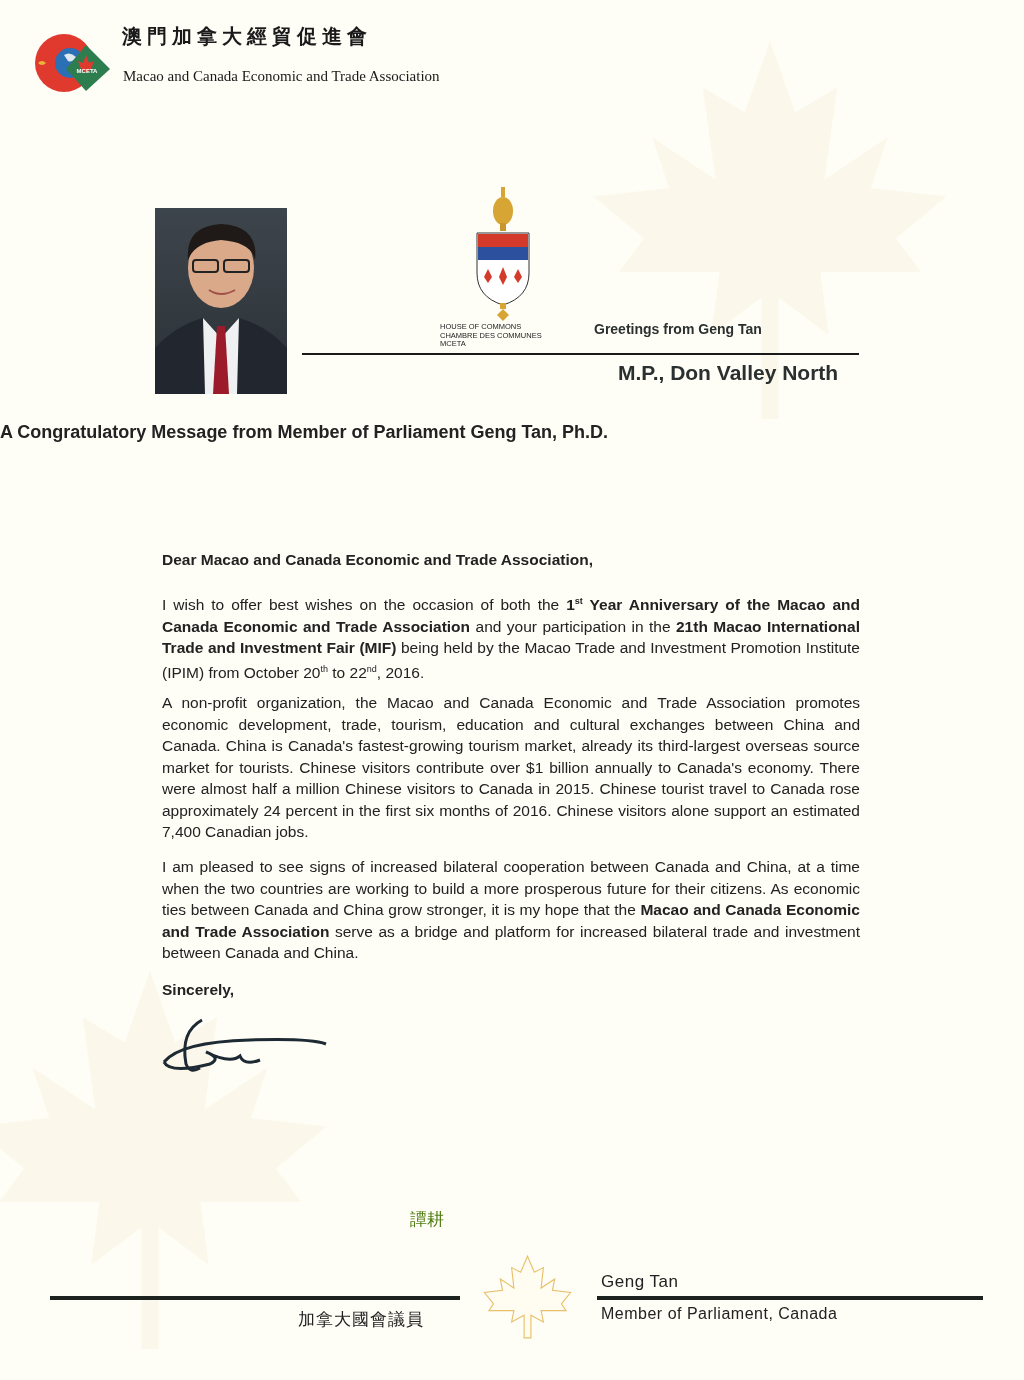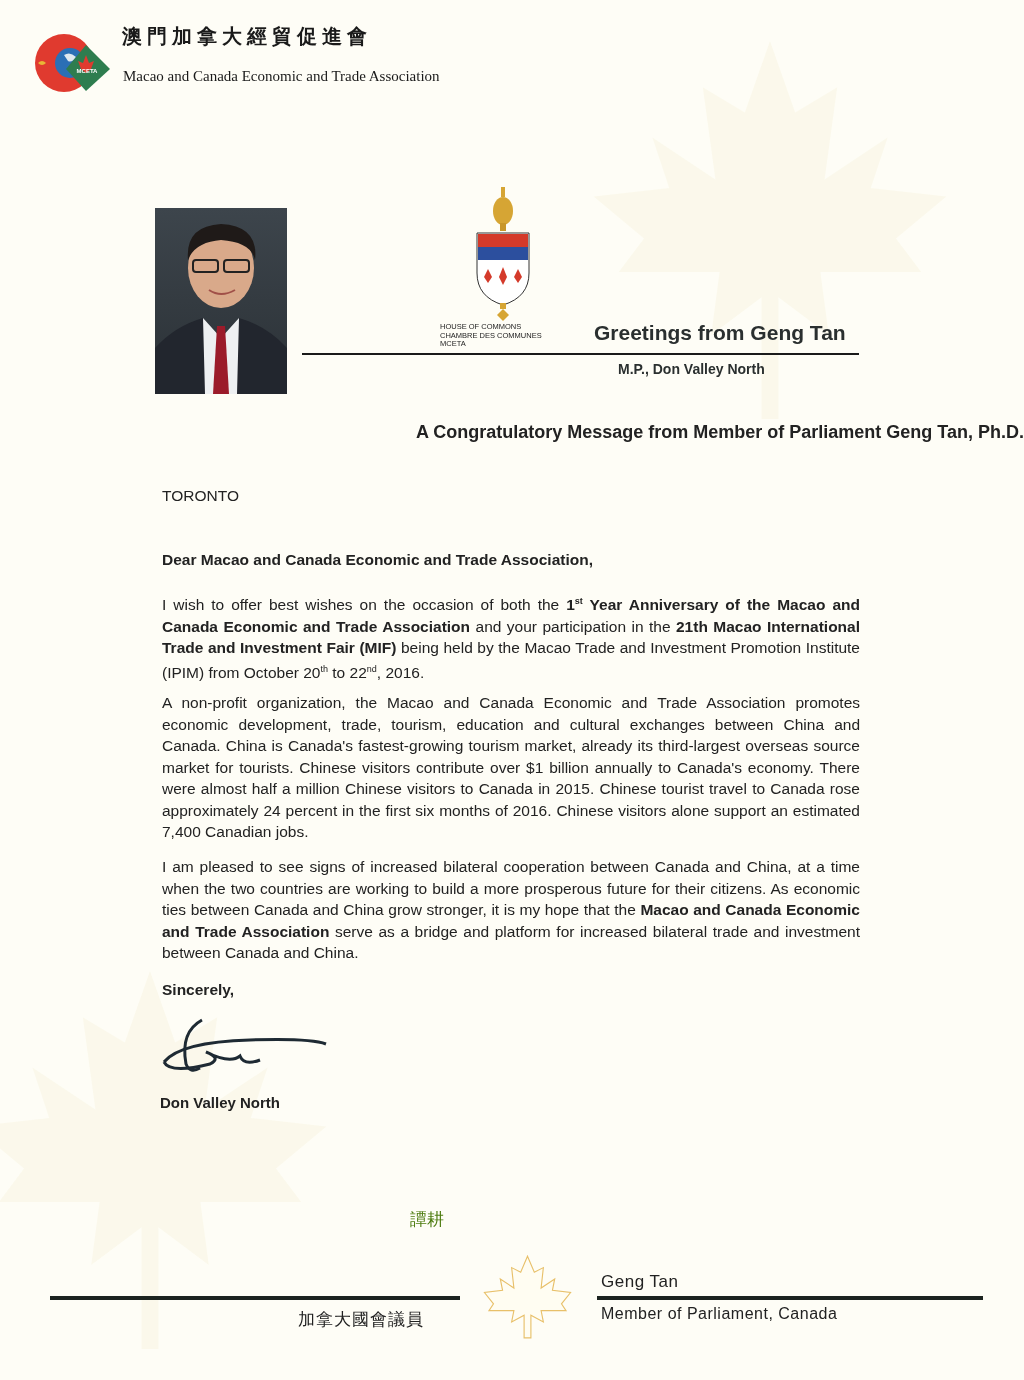--- a/index.html
+++ b/index.html
@@ -7,24 +7,24 @@
   .abs { position:absolute; }
   .bgleaf { position:absolute; opacity:0.35; }
   
   .logo { left:34px; top:33px; width:78px; height:60px; }
   .org-cn { left:122px; top:23px; font-family:Liberation Sans, sans-serif; font-size:20px; letter-spacing:5px; color:#1a1a1a; font-weight:bold; }
   .org-en { left:123px; top:68px; font-family:"Liberation Serif", serif; font-size:15px; color:#1a1a1a; }
   
   .photo { left:155px; top:208px; width:132px; height:186px; background:linear-gradient(#3d454c,#2b3136); overflow:hidden; }
   .crest { left:474px; top:187px; width:58px; height:134px; }
   .hoc { left:440px; top:323px; width:126px; text-align:left; font-size:7.5px; line-height:8.5px; color:#222; }
-  .greet { left:594px; top:321px; font-size:21px; font-weight:bold; color:#2a2f2f; }
+  .greet { left:594px; top:321px; font-size:14px; font-weight:bold; color:#2a2f2f; }
   .rule1 { left:302px; top:353px; width:557px; height:2px; background:#1a1a1a; }
-  .mp { left:618px; top:361px; font-size:14px; font-weight:bold; color:#2a2f2f; }
-  .title { left:0; width:1024px; top:422px; text-align:right; font-size:18px; font-weight:bold; color:#222; }
+  .mp { left:618px; top:361px; font-size:21px; font-weight:bold; color:#2a2f2f; }
+  .title { left:0; width:1024px; top:422px; text-align:left; font-size:18px; font-weight:bold; color:#222; }
   .body { left:162px; width:698px; font-size:15.5px; line-height:21.5px; color:#222; }
   .body p { margin:0; text-align:justify; }
   .body b { font-weight:bold; }
   .sig { left:160px; top:1012px; width:170px; height:70px; }
   
   .fline-l { left:50px; top:1296px; width:410px; height:4px; background:#1c231f; }
   .fline-r { left:597px; top:1296px; width:386px; height:4px; background:#1c231f; }
   .f-cn1 { left:410px; top:1208px; font-size:17px; color:#4d7c0f; font-family:"DejaVu Sans", sans-serif; }
   .f-cn2 { left:298px; top:1308px; font-size:17px; color:#222; font-family:"DejaVu Sans", sans-serif; letter-spacing:1px; }
   .f-en1 { left:601px; top:1272px; font-size:17px; color:#222; letter-spacing:0.5px; }
@@ -87,21 +87,20 @@
   <div>CHAMBRE DES COMMUNES</div>
   <div>MCETA</div>
 </div>
 <div class="abs greet">Greetings from Geng Tan</div>
 <div class="abs rule1"></div>
 <div class="abs mp">M.P., Don Valley North</div>
 
 <div class="abs title">A Congratulatory Message from Member of Parliament Geng Tan, Ph.D.</div>
 
 <div class="abs body" style="top:485px;">
-  <div>TORONTO</div>
 </div>
 <div class="abs body" style="top:549px;font-weight:bold;">Dear Macao and Canada Economic and Trade Association,</div>
 
 <div class="abs body" style="top:591px;">
   <p><span>I wish to offer best wishes on the occasion of both the </span><b><span>1</span><sup style="font-size:9px">st</sup><span> Year Anniversary of the Macao and Canada Economic and Trade Association</span></b><span> and your participation in the </span><b>21th Macao International Trade and Investment Fair (MIF)</b><span> being held by the Macao Trade and Investment Promotion Institute (IPIM) from October 20</span><sup style="font-size:9px">th</sup><span> to 22</span><sup style="font-size:9px">nd</sup><span>, 2016.</span></p>
 </div>
 
 <div class="abs body" style="top:692px;">
   <p>A non-profit organization, the Macao and Canada Economic and Trade Association promotes economic development, trade, tourism, education and cultural exchanges between China and Canada.  China is Canada's fastest-growing tourism market, already its third-largest overseas source market for tourists.  Chinese visitors contribute over $1 billion annually to Canada's economy. There were almost half a million Chinese visitors to Canada in 2015.  Chinese tourist travel to Canada rose approximately 24 percent in the first six months of 2016.  Chinese visitors alone support an estimated 7,400 Canadian jobs.</p>
 </div>
@@ -112,21 +111,20 @@
 
 <div class="abs body" style="top:979px;font-weight:bold;">Sincerely,</div>
 
 <svg class="abs sig" viewBox="0 0 170 70">
   <path d="M42 8 Q20 20 26 52 Q30 62 40 56" stroke="#1e2a33" stroke-width="3" fill="none"></path>
   <path d="M4 50 Q20 30 90 28 Q150 26 166 32" stroke="#1e2a33" stroke-width="3" fill="none"></path>
   <path d="M4 50 Q10 62 50 52 Q62 46 46 40 Q70 52 80 44 Q84 54 100 48" stroke="#1e2a33" stroke-width="3" fill="none"></path>
 </svg>
 
 <div class="abs body" style="top:1093px;left:160px;font-weight:bold;font-size:15px;line-height:20px;">
-  <div>Don Valley North</div>
 </div>
 
 <div class="abs f-cn1">譚耕</div>
 <div class="abs fline-l"></div>
 <div class="abs f-cn2">加拿大國會議員</div>
 <svg class="abs mleaf" viewBox="0 0 100 75">
   <path d="M50 2 L56 16 L64 12 L62 30 L74 22 L72 32 L88 34 L80 44 L84 50 L62 50 L64 60 L53 54 L53 74 L47 74 L47 54 L36 60 L38 50 L16 50 L20 44 L12 34 L28 32 L26 22 L38 30 L36 12 L44 16 Z" fill="#fffdf2" stroke="#e8c06a" stroke-width="1"></path>
 </svg>
 <div class="abs f-en1">Geng Tan</div>
 <div class="abs fline-r"></div>

